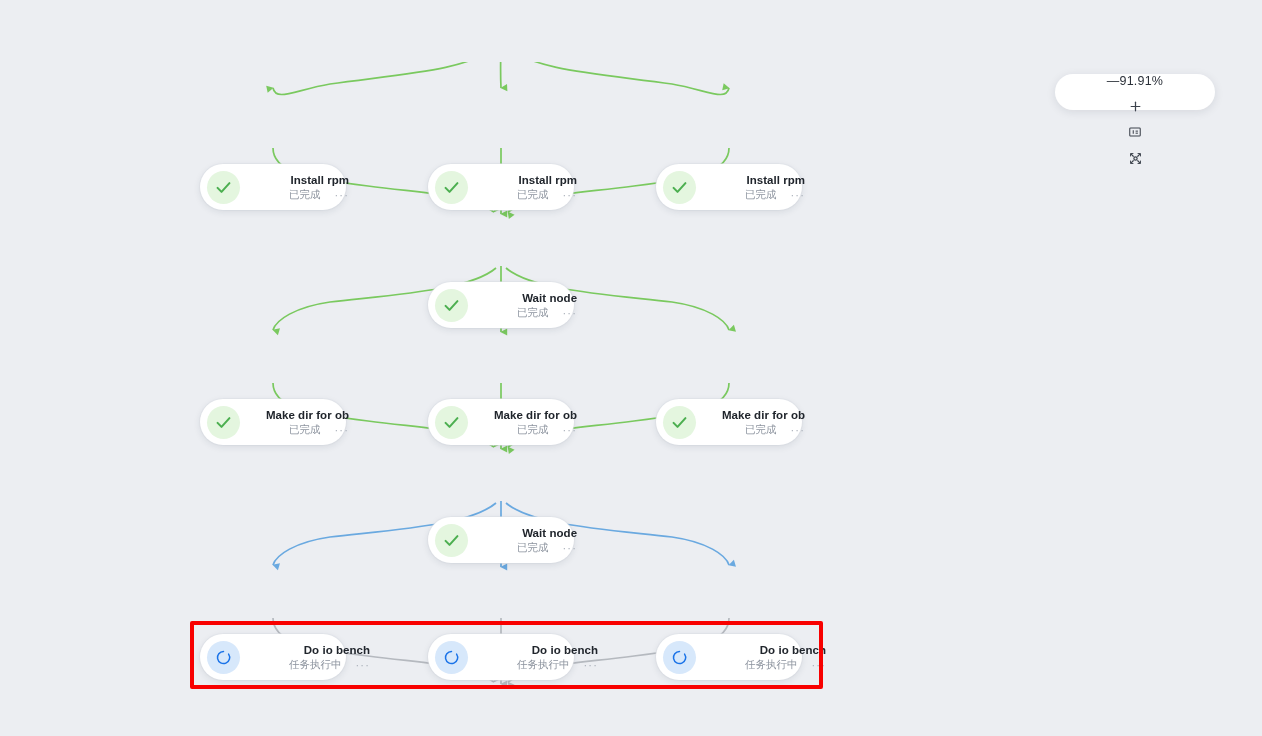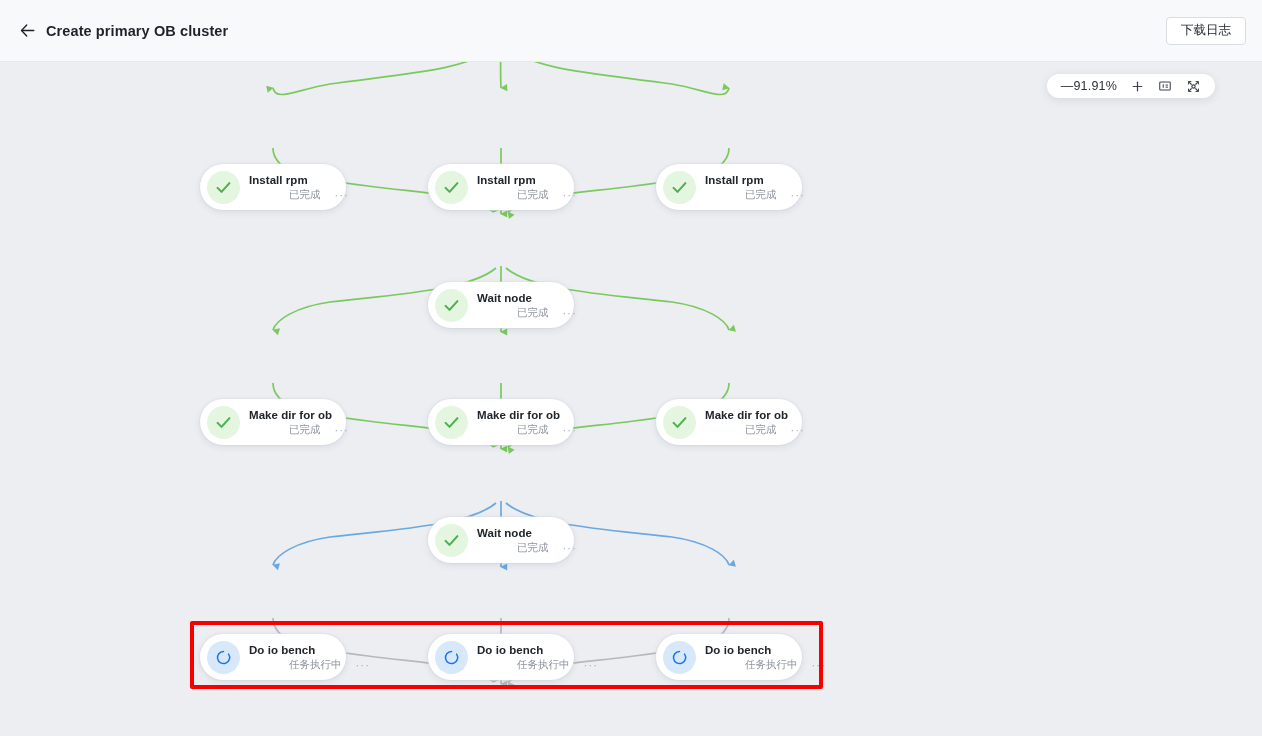--- a/index.html
+++ b/index.html
@@ -45,26 +45,27 @@
     position: absolute; top: 62px; left: 0;
     width: 1262px; height: 674px;
     background: #eceef2;
     overflow: hidden;
   }
   .edges { position: absolute; inset: 0; width: 1262px; height: 674px; }
 
   
   .zoom-ctl {
     position: absolute; top: 12px; right: 47px;
-    height: 24px; min-width: 160px;
+    height: 36px; min-width: 160px;
     background: #ffffff; border-radius: 18px;
     box-shadow: 0 2px 10px rgba(20,30,50,.10);
     display: flex; align-items: center;
     padding: 0 14px; gap: 12px;
     z-index: 20;
+    flex-direction: column;
   }
   .zoom-level {
     font-size: 12.5px; color: #2b3039; letter-spacing: .2px;
     white-space: nowrap; cursor: pointer;
   }
   .zoom-ic {
     width: 16px; height: 16px; display: flex;
     align-items: center; justify-content: center;
     color: #3d434d; cursor: pointer;
   }
@@ -84,21 +85,21 @@
   .node-ic {
     width: 33px; height: 33px; border-radius: 50%;
     flex: 0 0 33px;
     display: flex; align-items: center; justify-content: center;
   }
   .ic-done { background: #e4f6df; }
   .ic-run  { background: #d7e8fb; }
   .node-txt { margin-left: 9px; display: flex; flex-direction: column; justify-content: center; }
   .node-title {
     font-size: 11.5px; font-weight: bold; color: #20252c;
-    line-height: 14px; letter-spacing: .05px; white-space: nowrap;
+    line-height: 14px; letter-spacing: .05px; white-space: nowrap; text-align: right;
   }
   .node-sub { display: flex; align-items: center; margin-top: 1px; }
   .node-status {
     font-size: 10.5px; color: #8c939e; line-height: 13px; white-space: nowrap; margin-left: 40px;
   }
   .node-more {
     margin-left: 14px; color: #a8aeb8; font-size: 11px;
     letter-spacing: 1.2px; line-height: 10px; cursor: pointer;
   }
 
@@ -109,32 +110,20 @@
     border-radius: 2px;
     z-index: 15;
     pointer-events: none;
   }
 </style>
 </head>
 <body>
 
 <div id="app">
 
-  <div class="header">
-    <div class="back-btn">
-      <svg width="19" height="19" viewBox="0 0 24 24" fill="none" stroke="#1f2329" stroke-width="1.7" stroke-linecap="round" stroke-linejoin="round">
-        <line x1="20" y1="12" x2="4.5" y2="12"></line>
-        <polyline points="11,5 4.5,12 11,19"></polyline>
-      </svg>
-    </div>
-    <div class="page-title">Create primary OB cluster</div>
-    <div class="header-right">
-      <div class="dl-btn">下载日志</div>
-    </div>
-  </div>
 
   <div class="canvas">
 
     <svg class="edges" viewBox="0 0 1262 674">
       <defs>
         <marker id="ah-green" markerWidth="9" markerHeight="9" refX="4.2" refY="7.4" orient="auto" markerUnits="userSpaceOnUse">
           <path d="M0.6,1.2 L4.2,8 L7.8,1.2 Z" fill="#7ac95f"></path>
         </marker>
         <marker id="ah-blue" markerWidth="9" markerHeight="9" refX="4.2" refY="7.4" orient="auto" markerUnits="userSpaceOnUse">
           <path d="M0.6,1.2 L4.2,8 L7.8,1.2 Z" fill="#6aa9e0"></path>

